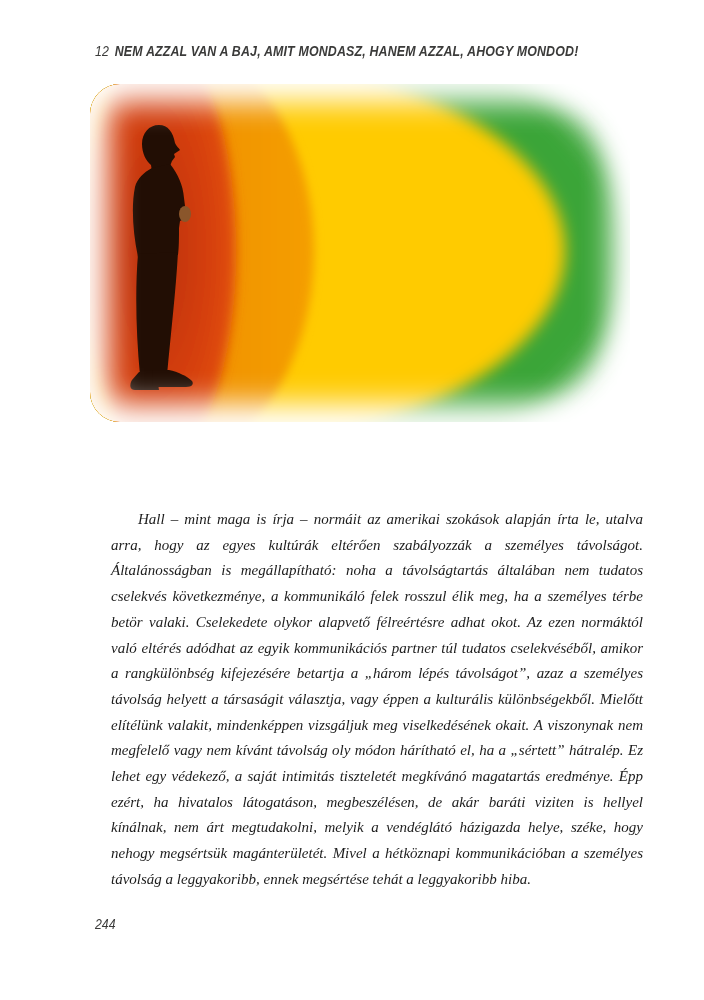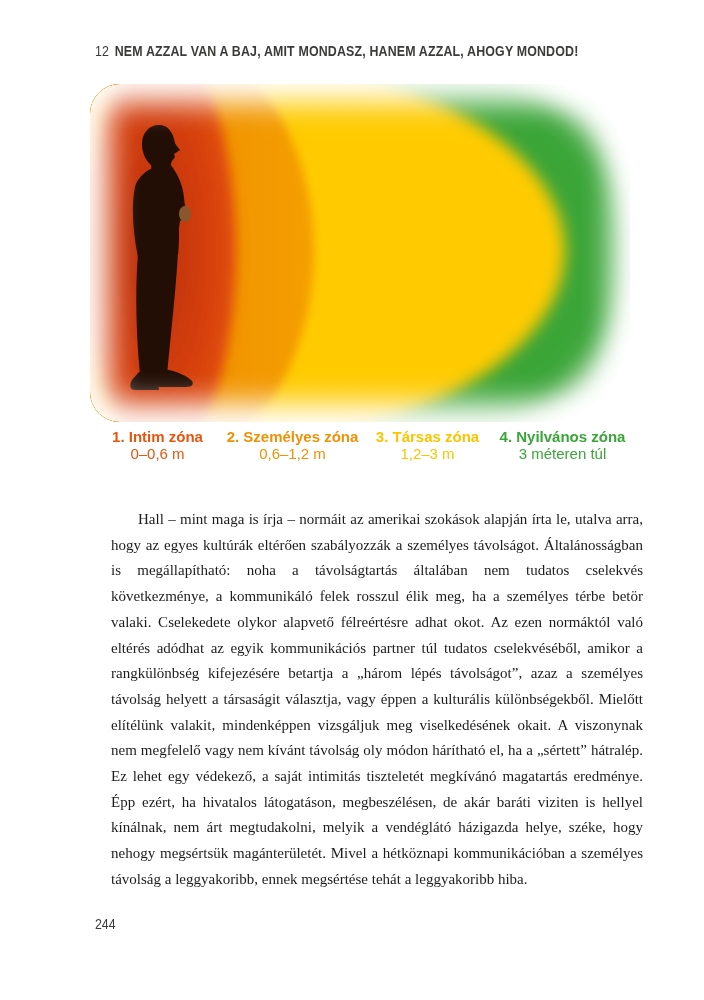--- a/index.html
+++ b/index.html
@@ -6,20 +6,21 @@
   body {
     width:704px; height:1000px;
     background:#ffffff;
     font-family:"Liberation Sans", sans-serif;
     overflow:hidden;
   }
   .page {
     position:relative;
     width:704px; height:1000px;
     background:var(--page_bg,#fff);
+    font-style:italic;
   }
 
   
   .chapter-header {
     position:absolute; left:95px; top:42px;
     white-space:nowrap;
     transform:scaleX(0.80); transform-origin:left center;
     color:var(--heading,#3b3b3a);
     font-size:15.5px; letter-spacing:0.2px;
   }
@@ -118,36 +119,18 @@
         <path d="M62,84 L80,80 C88,90 93,101 94,114 L95,122 C96,130 95,135 92,136 L90,137 L89,144 C89,155 89,163 88,171 L48,173 C43,150 41,122 45,103 C47,95 54,88 62,84 Z"></path>
         <path d="M48,170 L88,168 C86,205 81,248 77,291 L50,291 C46,250 45,205 48,170 Z"></path>
         <path d="M49,288 L66,288 L69,306 L45,306 C40,306 39,301 42,296 Z"></path>
         <path d="M63,286 L79,286 C88,288 97,292 102,297 C104,300 102,303 96,303 L62,303 Z"></path>
         <ellipse cx="95" cy="130" rx="6" ry="8" style="fill:var(--hand,#8a562b)"></ellipse>
       </g>
     </svg>
     <div class="vignette"></div>
   </figure>
 
-  <div class="zone-legend">
-    <div class="zone">
-      <div class="zone-name">1. Intim zóna</div>
-      <div class="zone-range">0–0,6 m</div>
-    </div>
-    <div class="zone">
-      <div class="zone-name">2. Személyes zóna</div>
-      <div class="zone-range">0,6–1,2 m</div>
-    </div>
-    <div class="zone">
-      <div class="zone-name">3. Társas zóna</div>
-      <div class="zone-range">1,2–3 m</div>
-    </div>
-    <div class="zone">
-      <div class="zone-name">4. Nyilvános zóna</div>
-      <div class="zone-range">3 méteren túl</div>
-    </div>
-  </div>
 
   <p class="bodytext">Hall – mint maga is írja – normáit az amerikai szokások alapján írta le, utalva arra, hogy az egyes kultúrák eltérően szabályozzák a személyes távolságot. Általánosságban is megállapítható: noha a távolságtartás általában nem tudatos cselekvés következménye, a kommunikáló felek rosszul élik meg, ha a személyes térbe betör valaki. Cselekedete olykor alapvető félreértésre adhat okot. Az ezen normáktól való eltérés adódhat az egyik kommunikációs partner túl tudatos cselekvéséből, amikor a rangkülönbség kifejezésére betartja a „három lépés távolságot”, azaz a személyes távolság helyett a társaságit választja, vagy éppen a kulturális különbségekből. Mielőtt elítélünk valakit, mindenképpen vizsgáljuk meg viselkedésének okait. A viszonynak nem megfelelő vagy nem kívánt távolság oly módon hárítható el, ha a „sértett” hátralép. Ez lehet egy védekező, a saját intimitás tiszteletét megkívánó magatartás eredménye. Épp ezért, ha hivatalos látogatáson, megbeszélésen, de akár baráti viziten is hellyel kínálnak, nem árt megtudakolni, melyik a vendéglátó házigazda helye, széke, hogy nehogy megsértsük magánterületét. Mivel a hétköznapi kommunikációban a személyes távolság a leggyakoribb, ennek megsértése tehát a leggyakoribb hiba.</p>
 
   <div class="page-number">244</div>
 
 </div>
 
 </body></html>

